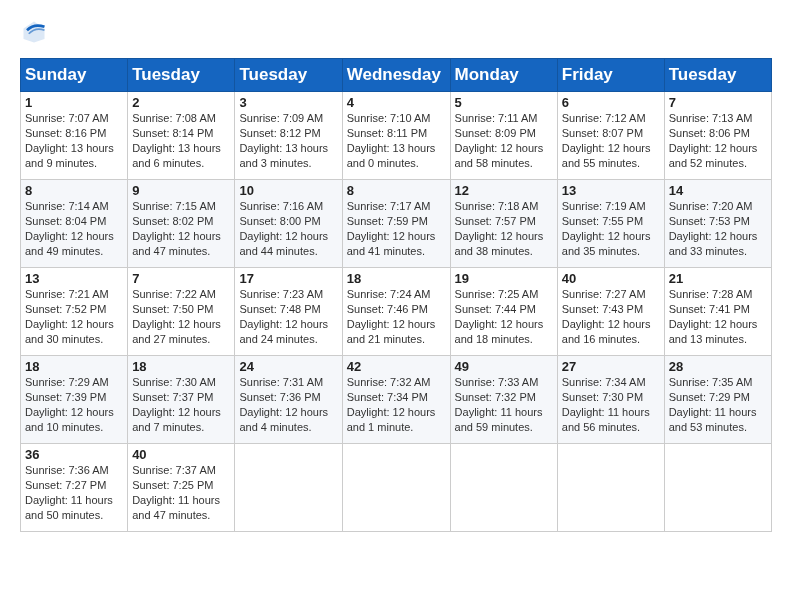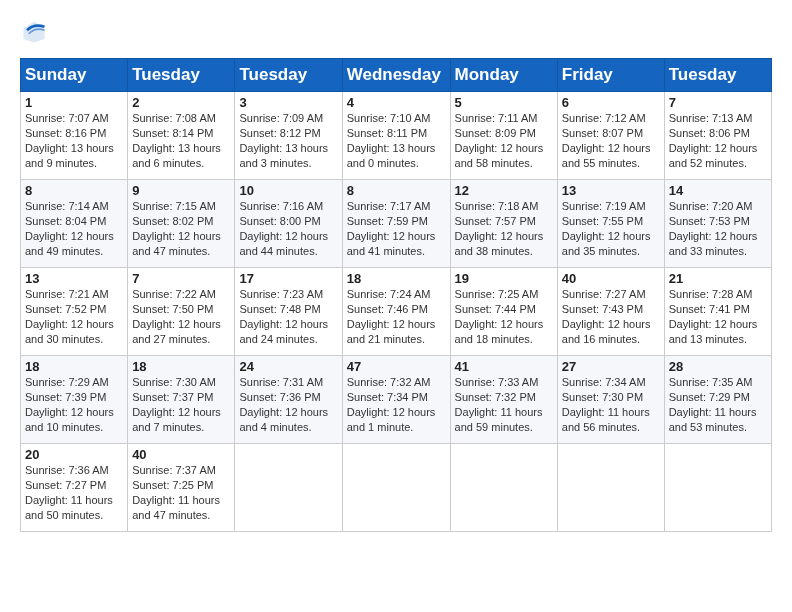--- a/index.html
+++ b/index.html
@@ -225,39 +225,39 @@
           </td>
           <td>
             <span class="day-number">18</span>
             <div class="cell-text">Sunrise: 7:30 AM<br>Sunset: 7:37 PM<br>Daylight: 12 hours<br>and 7 minutes.</div>
           </td>
           <td>
             <span class="day-number">24</span>
             <div class="cell-text">Sunrise: 7:31 AM<br>Sunset: 7:36 PM<br>Daylight: 12 hours<br>and 4 minutes.</div>
           </td>
           <td>
-            <span class="day-number">47</span>
+            <span class="day-number">42</span>
             <div class="cell-text">Sunrise: 7:32 AM<br>Sunset: 7:34 PM<br>Daylight: 12 hours<br>and 1 minute.</div>
           </td>
           <td>
-            <span class="day-number">41</span>
+            <span class="day-number">49</span>
             <div class="cell-text">Sunrise: 7:33 AM<br>Sunset: 7:32 PM<br>Daylight: 11 hours<br>and 59 minutes.</div>
           </td>
           <td>
             <span class="day-number">27</span>
             <div class="cell-text">Sunrise: 7:34 AM<br>Sunset: 7:30 PM<br>Daylight: 11 hours<br>and 56 minutes.</div>
           </td>
           <td>
             <span class="day-number">28</span>
             <div class="cell-text">Sunrise: 7:35 AM<br>Sunset: 7:29 PM<br>Daylight: 11 hours<br>and 53 minutes.</div>
           </td>
         </tr>
         <tr>
           <td>
-            <span class="day-number">20</span>
+            <span class="day-number">36</span>
             <div class="cell-text">Sunrise: 7:36 AM<br>Sunset: 7:27 PM<br>Daylight: 11 hours<br>and 50 minutes.</div>
           </td>
           <td>
             <span class="day-number">40</span>
             <div class="cell-text">Sunrise: 7:37 AM<br>Sunset: 7:25 PM<br>Daylight: 11 hours<br>and 47 minutes.</div>
           </td>
           <td class="empty">&nbsp;</td>
           <td class="empty">&nbsp;</td>
           <td class="empty">&nbsp;</td>
           <td class="empty">&nbsp;</td>

